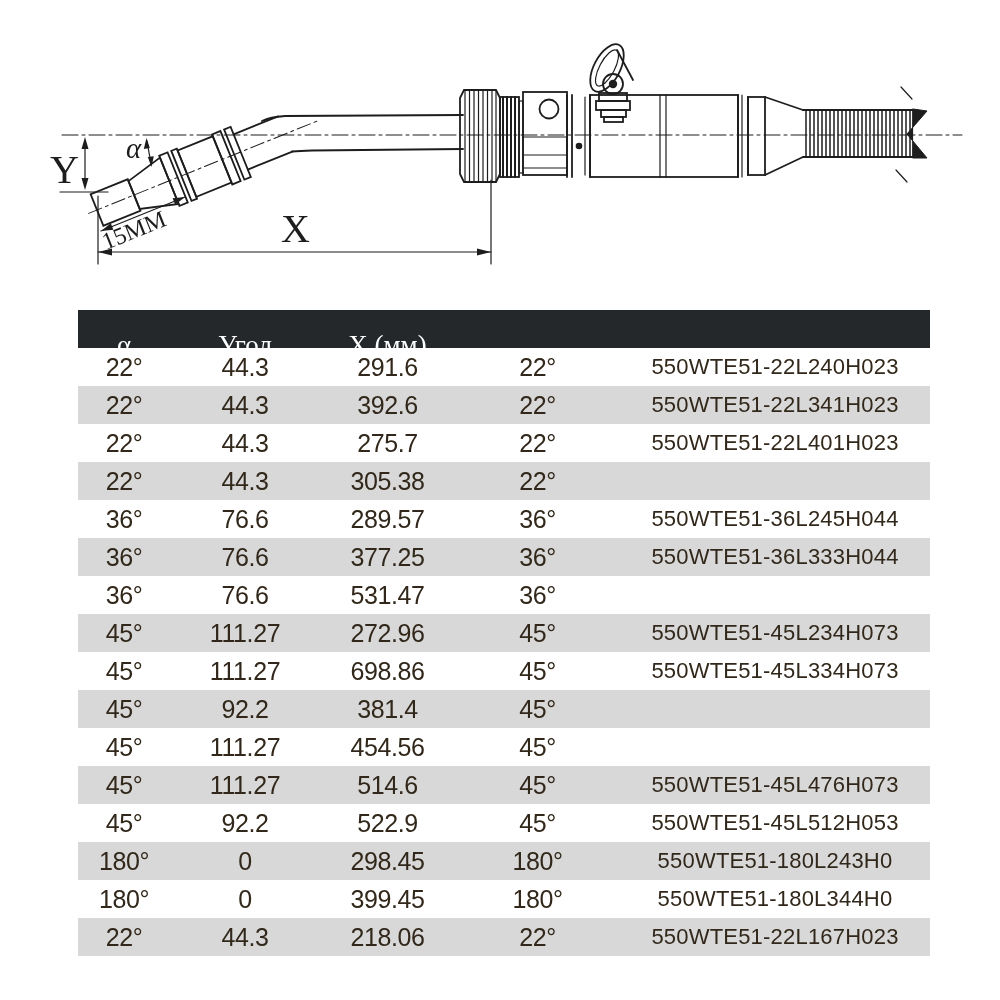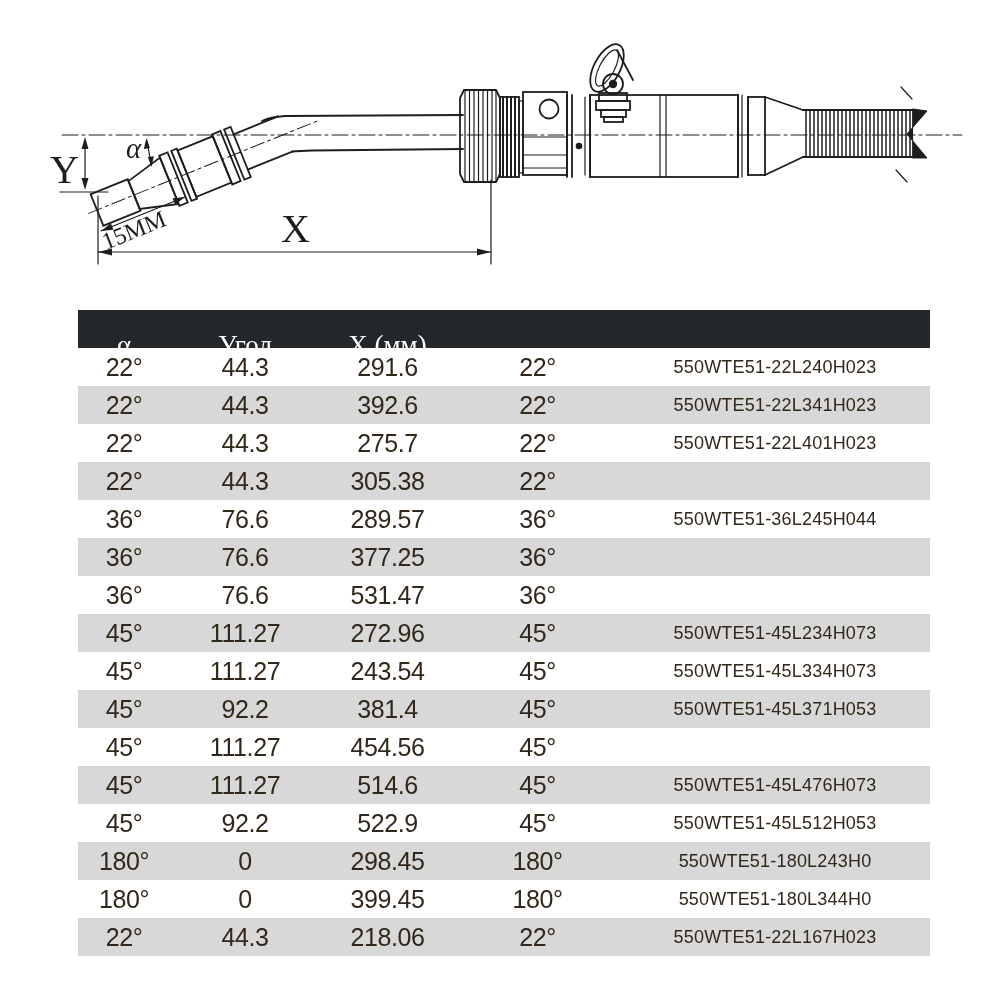--- a/index.html
+++ b/index.html
@@ -18,21 +18,21 @@
          height:38px;align-items:center;text-align:center;
          background:var(--header-bg,#25282a);color:var(--header-text,#fff);
          font-family:"Liberation Serif",serif;font-size:27px;}
   .th span{display:inline-block;}
   .th.c4 span{position:relative;left:-65px;margin-top:39px;}
   .trow{display:grid;grid-template-columns:92px 150px 135px 165px 310px;
         height:38px;align-items:center;text-align:center;
         color:var(--row-text,#31271a);font-size:25px;letter-spacing:-0.4px;
         font-stretch:condensed;}
   .trow.alt{background:var(--row-alt-bg,#d8d8d8);}
-  .tcell.c4{font-size:18px;letter-spacing:0.2px;}
+  .tcell.c4{font-size:22px;letter-spacing:0.2px;}
 </style>
 </head>
 <body>
 
 <div class="drawing">
 <svg viewBox="0 0 1000 302" width="1000" height="302" fill="none" stroke="currentColor" stroke-width="1.8" stroke-linecap="round">
 
   <g stroke-width="1" stroke-dasharray="16 4 3 4">
     <line x1="62" y1="135" x2="962" y2="135"></line>
   </g>
@@ -233,47 +233,47 @@
         <div class="tcell c1">76.6</div>
         <div class="tcell c2">289.57</div>
         <div class="tcell c3">36°</div>
         <div class="tcell c4">550WTE51-36L245H044</div>
       </div>
       <div class="trow alt">
         <div class="tcell c0">36°</div>
         <div class="tcell c1">76.6</div>
         <div class="tcell c2">377.25</div>
         <div class="tcell c3">36°</div>
+        <div class="tcell c4">550WTE51-36L333H044</div>
       </div>
       <div class="trow">
         <div class="tcell c0">36°</div>
         <div class="tcell c1">76.6</div>
         <div class="tcell c2">531.47</div>
         <div class="tcell c3">36°</div>
       </div>
       <div class="trow alt">
         <div class="tcell c0">45°</div>
         <div class="tcell c1">111.27</div>
         <div class="tcell c2">272.96</div>
         <div class="tcell c3">45°</div>
         <div class="tcell c4">550WTE51-45L234H073</div>
       </div>
       <div class="trow">
         <div class="tcell c0">45°</div>
         <div class="tcell c1">111.27</div>
-        <div class="tcell c2">243.54</div>
+        <div class="tcell c2">698.86</div>
         <div class="tcell c3">45°</div>
         <div class="tcell c4">550WTE51-45L334H073</div>
       </div>
       <div class="trow alt">
         <div class="tcell c0">45°</div>
         <div class="tcell c1">92.2</div>
         <div class="tcell c2">381.4</div>
         <div class="tcell c3">45°</div>
-        <div class="tcell c4">550WTE51-45L371H053</div>
       </div>
       <div class="trow">
         <div class="tcell c0">45°</div>
         <div class="tcell c1">111.27</div>
         <div class="tcell c2">454.56</div>
         <div class="tcell c3">45°</div>
       </div>
       <div class="trow alt">
         <div class="tcell c0">45°</div>
         <div class="tcell c1">111.27</div>

